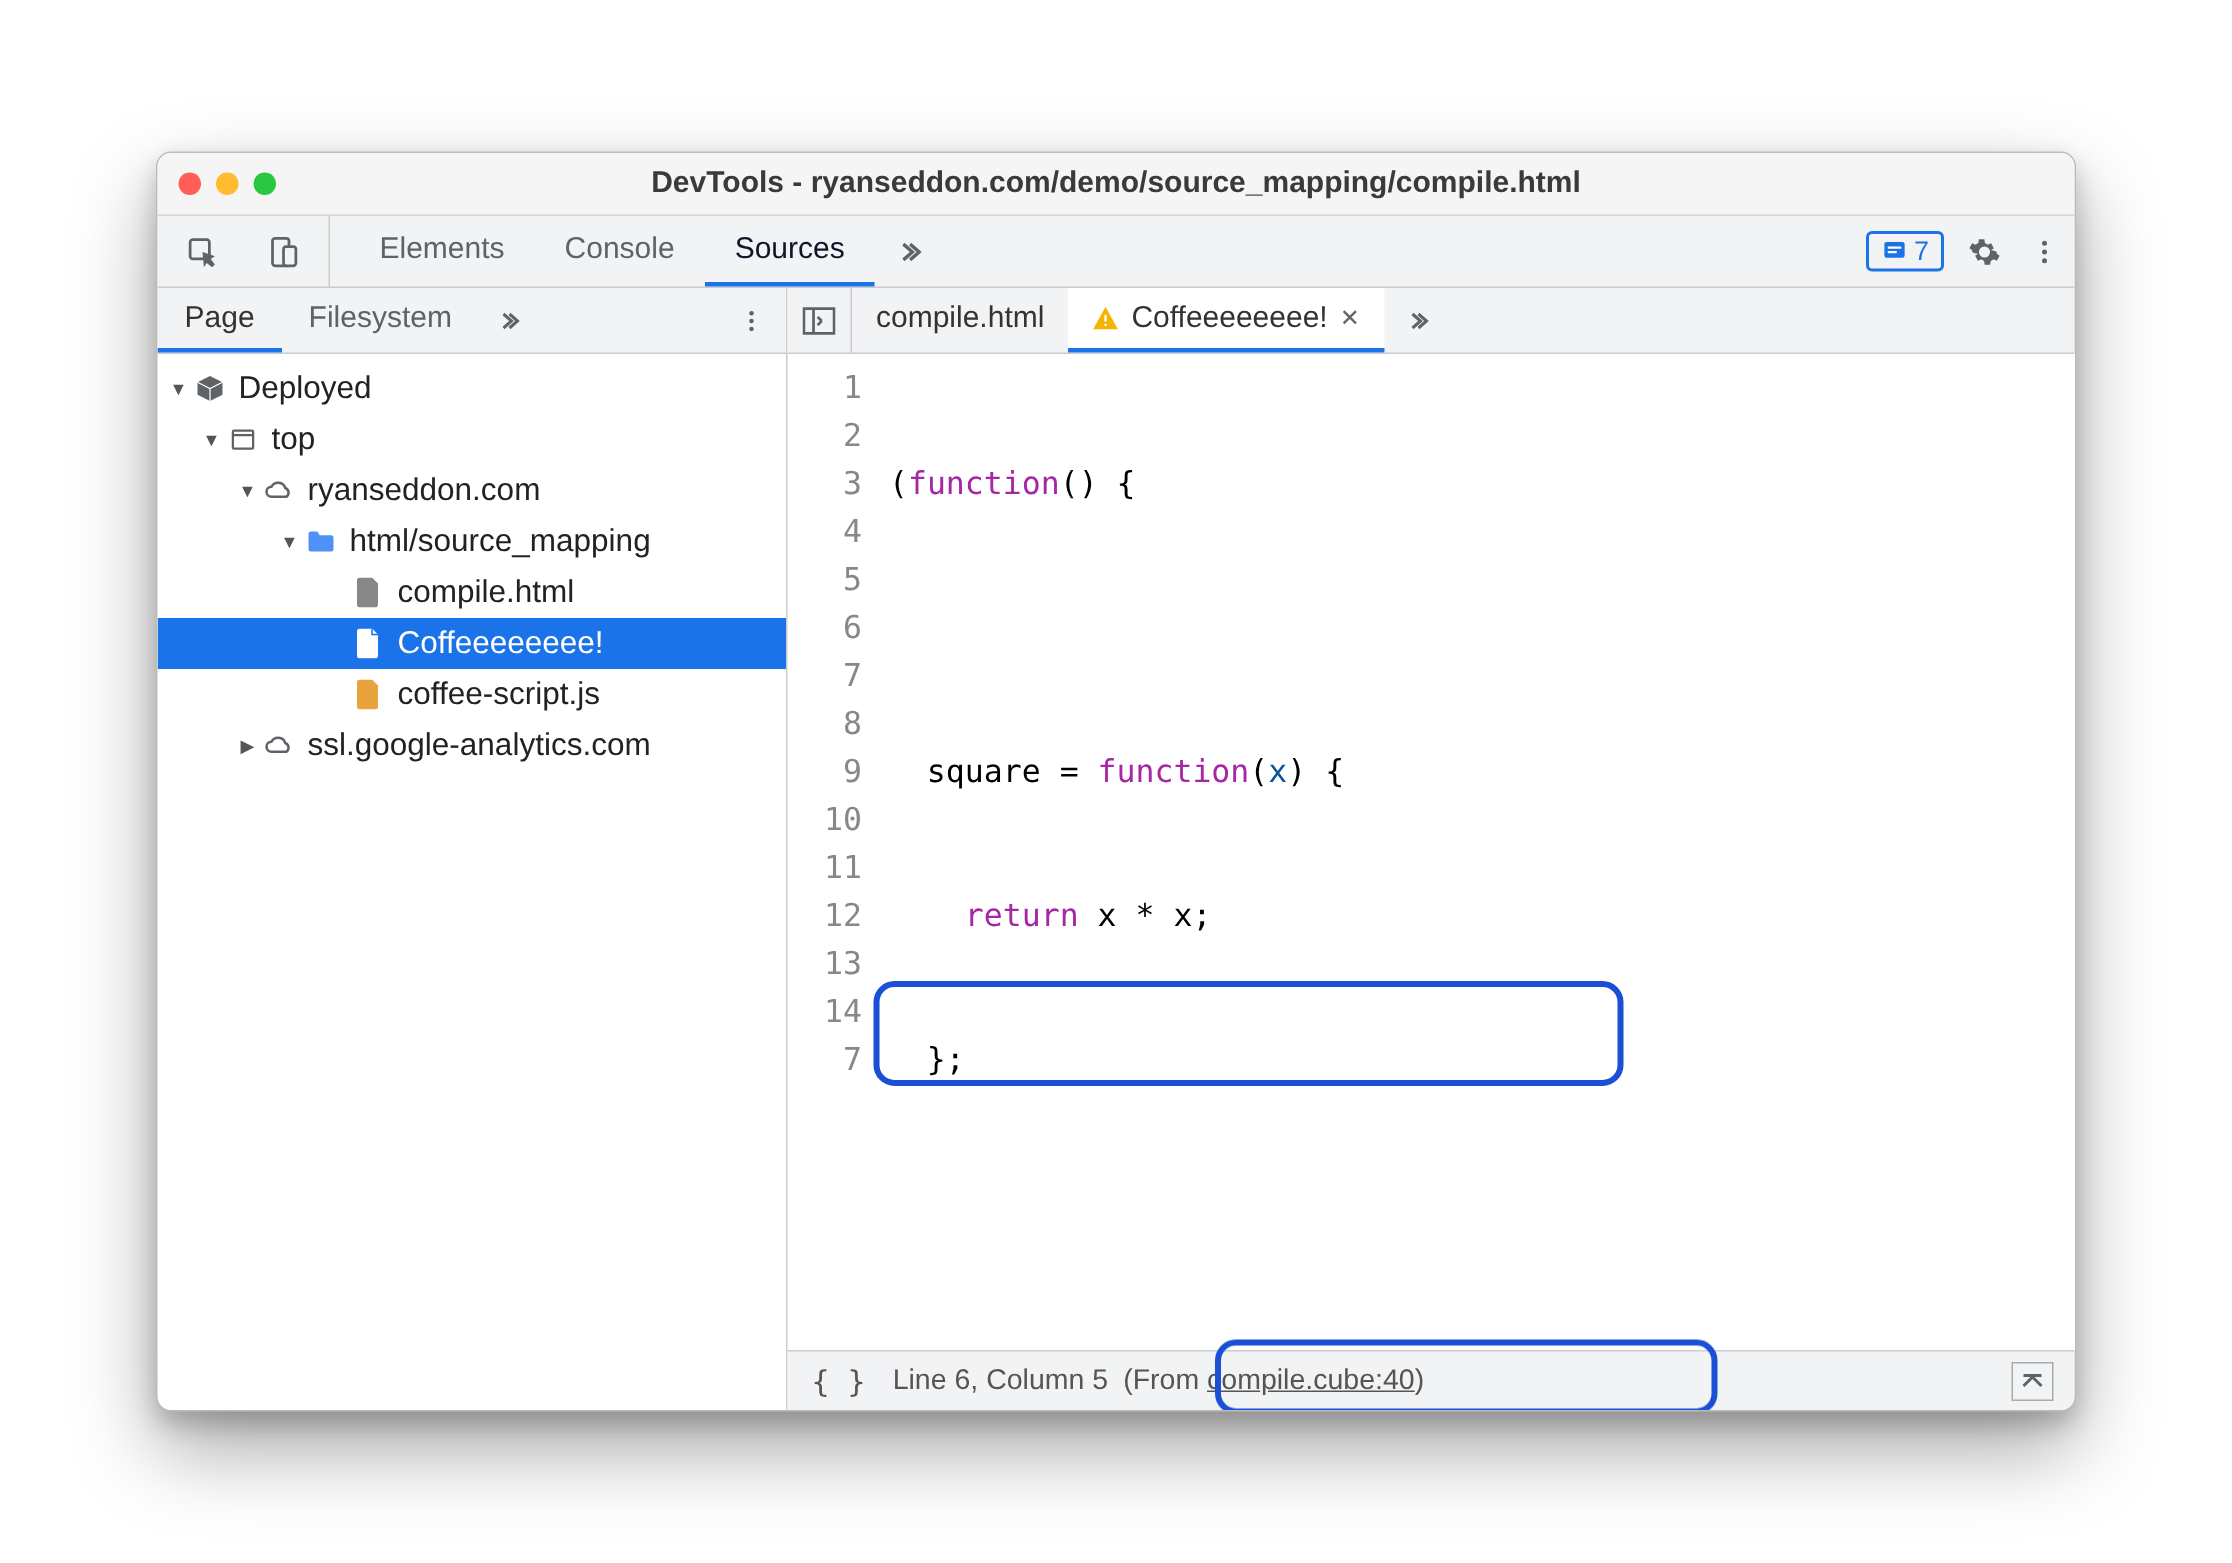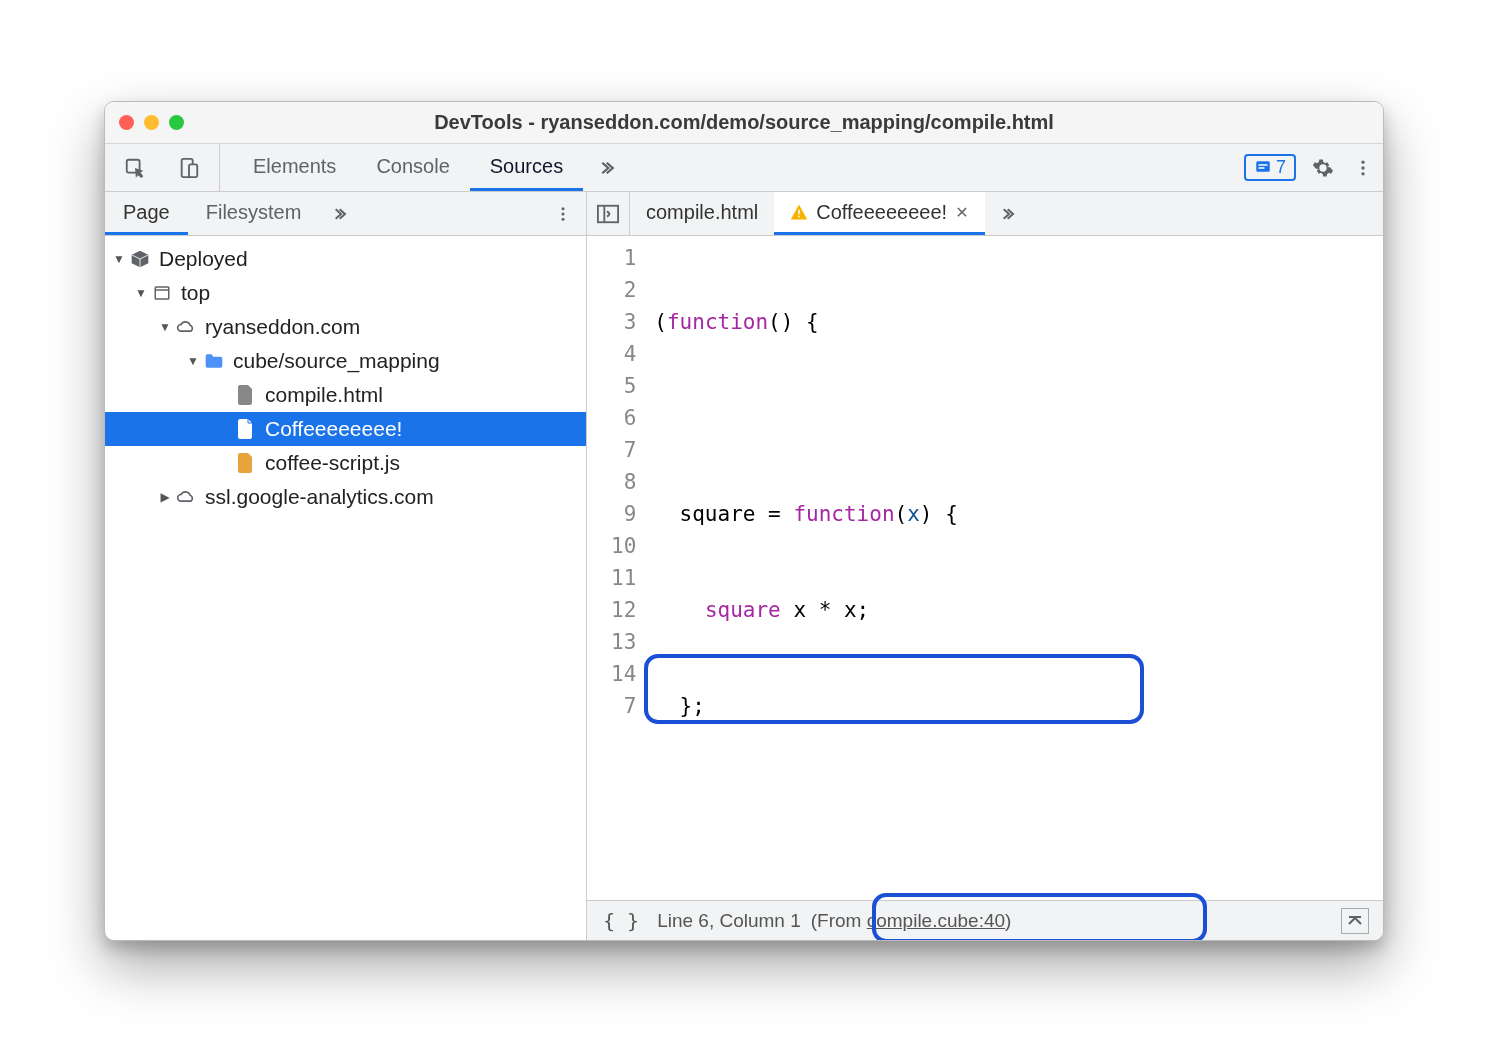--- a/index.html
+++ b/index.html
@@ -111,21 +111,21 @@
   width: 1px;
   background: #ccc;
   margin: 8px 0;
 }
 .body {
   flex: 1;
   display: flex;
   min-height: 0;
 }
 .sidebar {
-  width: 482px;
+  width: 420px;
   border-right: 1px solid #ccc;
   display: flex;
   flex-direction: column;
 }
 .sidebar-tabs {
   height: 44px;
   border-bottom: 1px solid #ccc;
   display: flex;
   align-items: stretch;
   font-size: 20px;
@@ -420,21 +420,21 @@
             </span>
           <span>ryanseddon.com</span>
         </div>
         <div class="tree-row indent-3">
           <span class="disclosure">▼</span>
           <span class="ticon">
               <svg width="20" height="18" viewBox="0 0 24 20" fill="#4f92f7">
                 <path d="M2 4a2 2 0 012-2h5l2 3h9a2 2 0 012 2v9a2 2 0 01-2 2H4a2 2 0 01-2-2z"></path>
               </svg>
             </span>
-          <span>cube/source_mapping</span>
+          <span>html/source_mapping</span>
         </div>
         <div class="tree-row indent-4">
           <span class="disclosure"></span>
           <span class="ticon">
               <svg width="16" height="20" viewBox="0 0 16 20" fill="#888">
                 <path d="M2 0h8l4 4v14a2 2 0 01-2 2H2a2 2 0 01-2-2V2a2 2 0 012-2z"></path>
               </svg>
             </span>
           <span>compile.html</span>
         </div>
@@ -514,38 +514,38 @@
           <div>11</div>
           <div>12</div>
           <div>13</div>
           <div>14</div>
           <div>7</div>
         </div>
         <div class="code">
           <div><span>(</span><span class="k-kw">function</span><span>() {</span></div>
           <div></div>
           <div><span>  square = </span><span class="k-kw">function</span><span>(</span><span class="k-var">x</span><span>) {</span></div>
-          <div><span>    </span><span class="k-kw">square</span><span> x * x;</span></div>
+          <div><span>    </span><span class="k-kw">return</span><span> x * x;</span></div>
           <div>  };</div>
           <div></div>
           
           
           
           
           
           
           
           
           <div class="highlight-box" style="left:-6px; top:418px; width:500px; height:70px;"></div>
         </div>
       </div>
 
       <div class="statusbar">
         <span class="braces">{ }</span>
-        <span>Line 6, Column 1</span>
+        <span>Line 6, Column 5</span>
         <span><span>(From </span><span class="from-link">compile.cube:40</span><span>)</span></span>
         <div class="highlight-box" style="left:285px; top:-8px; width:335px; height:50px;"></div>
         <div class="chevup">
           <svg width="16" height="14" viewBox="0 0 16 14" fill="none" stroke="#5f6368" stroke-width="2">
               <path d="M2 10l6-6 6 6M2 3h12"></path>
             </svg>
         </div>
       </div>
     </div>
   </div>

